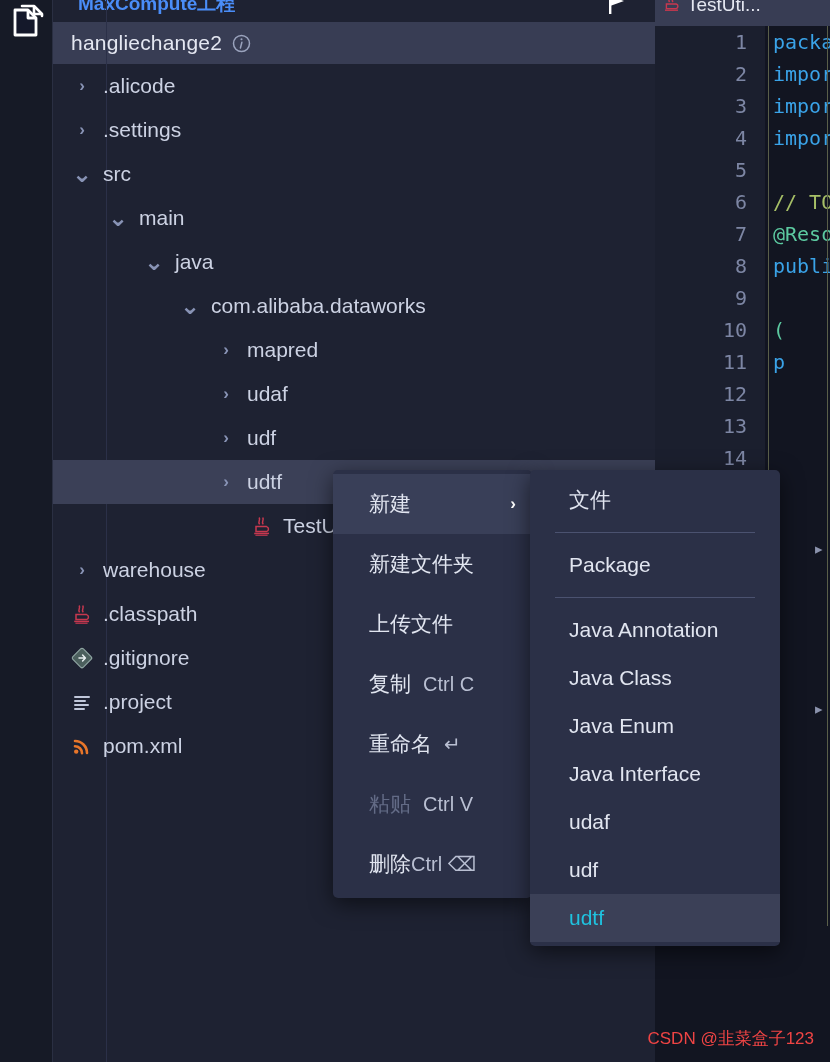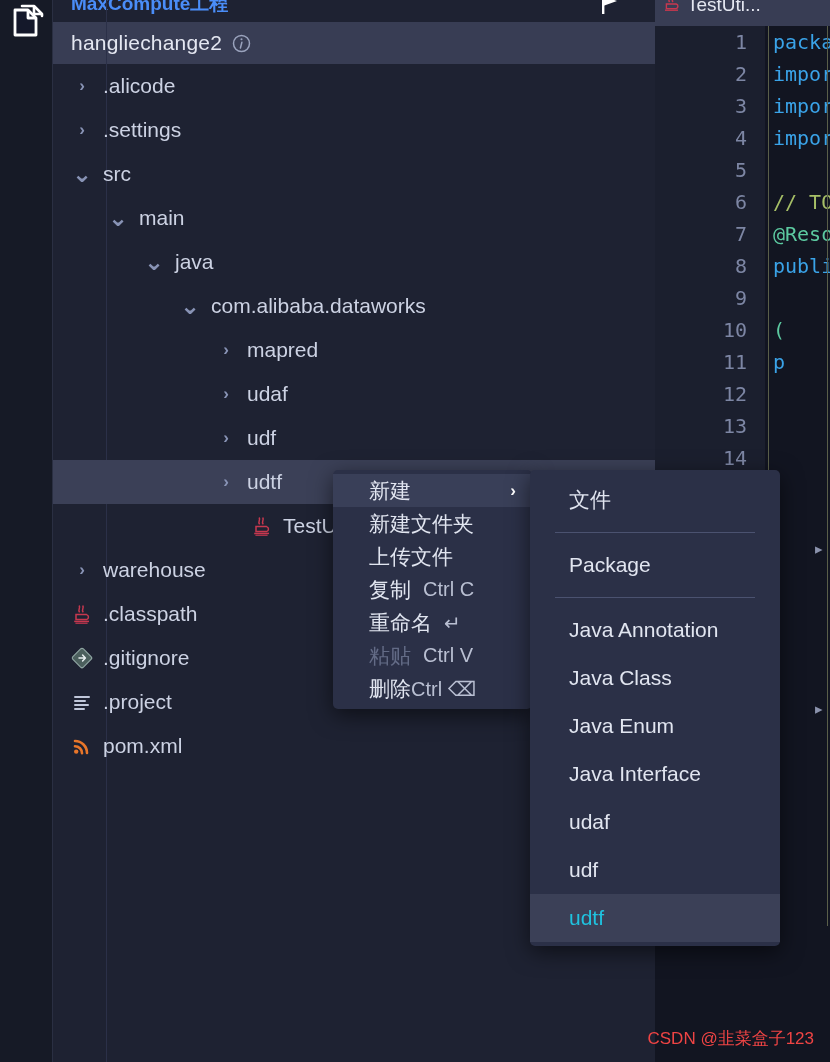--- a/index.html
+++ b/index.html
@@ -21,21 +21,21 @@
     position: absolute; left: 8px; top: 2px; width: 40px; height: 40px;
     display: flex; align-items: center; justify-content: center;
   }
 
   
   .explorer {
     position: absolute; left: 53px; top: 0; width: 602px; height: 1062px;
     background: #1e2232;
   }
   .explorer-titlebar {
-    position: absolute; left: 0; top: 0; width: 602px; height: 16px;
+    position: absolute; left: 7px; top: 0; width: 602px; height: 16px;
     background: #1e2232; overflow: hidden;
   }
   .explorer-title-text {
     position: absolute; left: 18px; top: -9px;
     font-size: 19px; font-weight: bold; color: #4a8df8;
     white-space: nowrap;
   }
   .flag-icon { position: absolute; right: 32px; top: -8px; }
 
   .project-row {
@@ -108,21 +108,21 @@
 
   
   .ctx-menu {
     position: absolute; left: 333px; top: 470px; width: 199px;
     background: #2b3047; border-radius: 5px;
     box-shadow: 0 6px 22px rgba(0,0,0,.55);
     padding: 4px 0;
     z-index: 30;
   }
   .ctx-item {
-    position: relative; height: 33px; display: flex; align-items: center;
+    position: relative; height: 60px; display: flex; align-items: center;
     padding: 0 16px 0 36px; color: #e1e5f0; font-size: 21px; white-space: nowrap;
   }
   .ctx-item.active { background: #393f58; }
   .ctx-item.disabled .ctx-label { color: #636b86; }
   .ctx-label { }
   .ctx-shortcut { margin-left: 12px; color: #b9bfd2; font-size: 20px; }
   .ctx-shortcut.tight { margin-left: 0px; }
   .submenu-arrow {
     position: absolute; right: 16px; top: 50%; transform: translateY(-50%);
     color: #ffffff; font-size: 17px; font-weight: bold;

